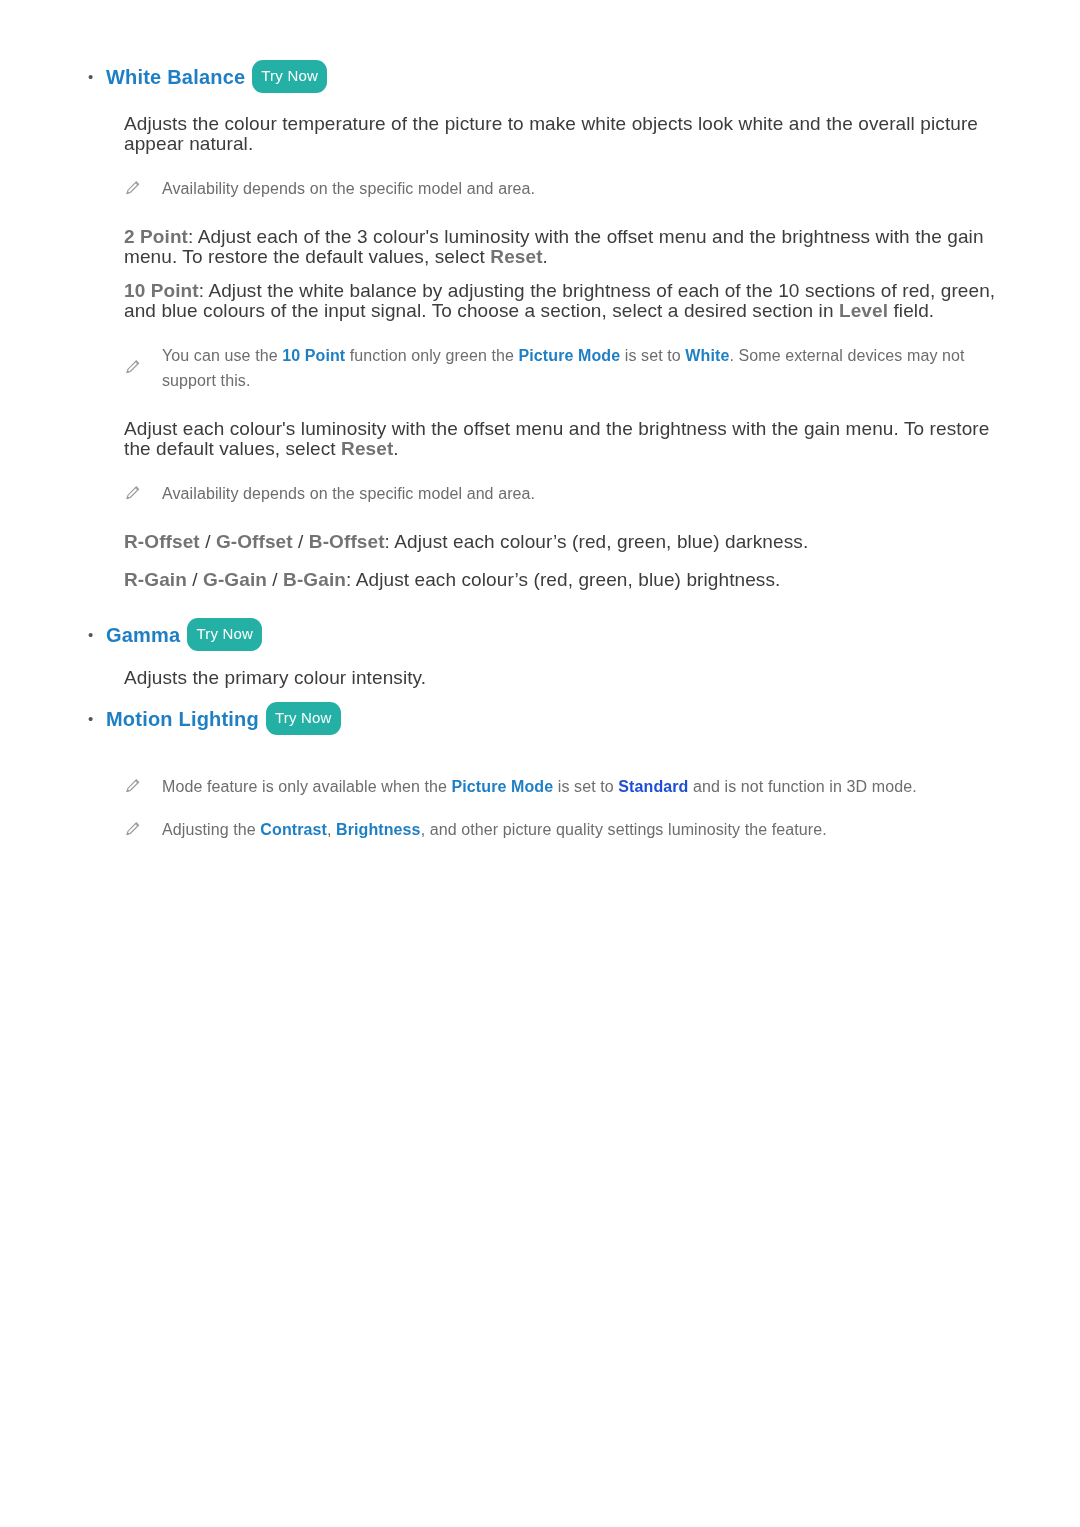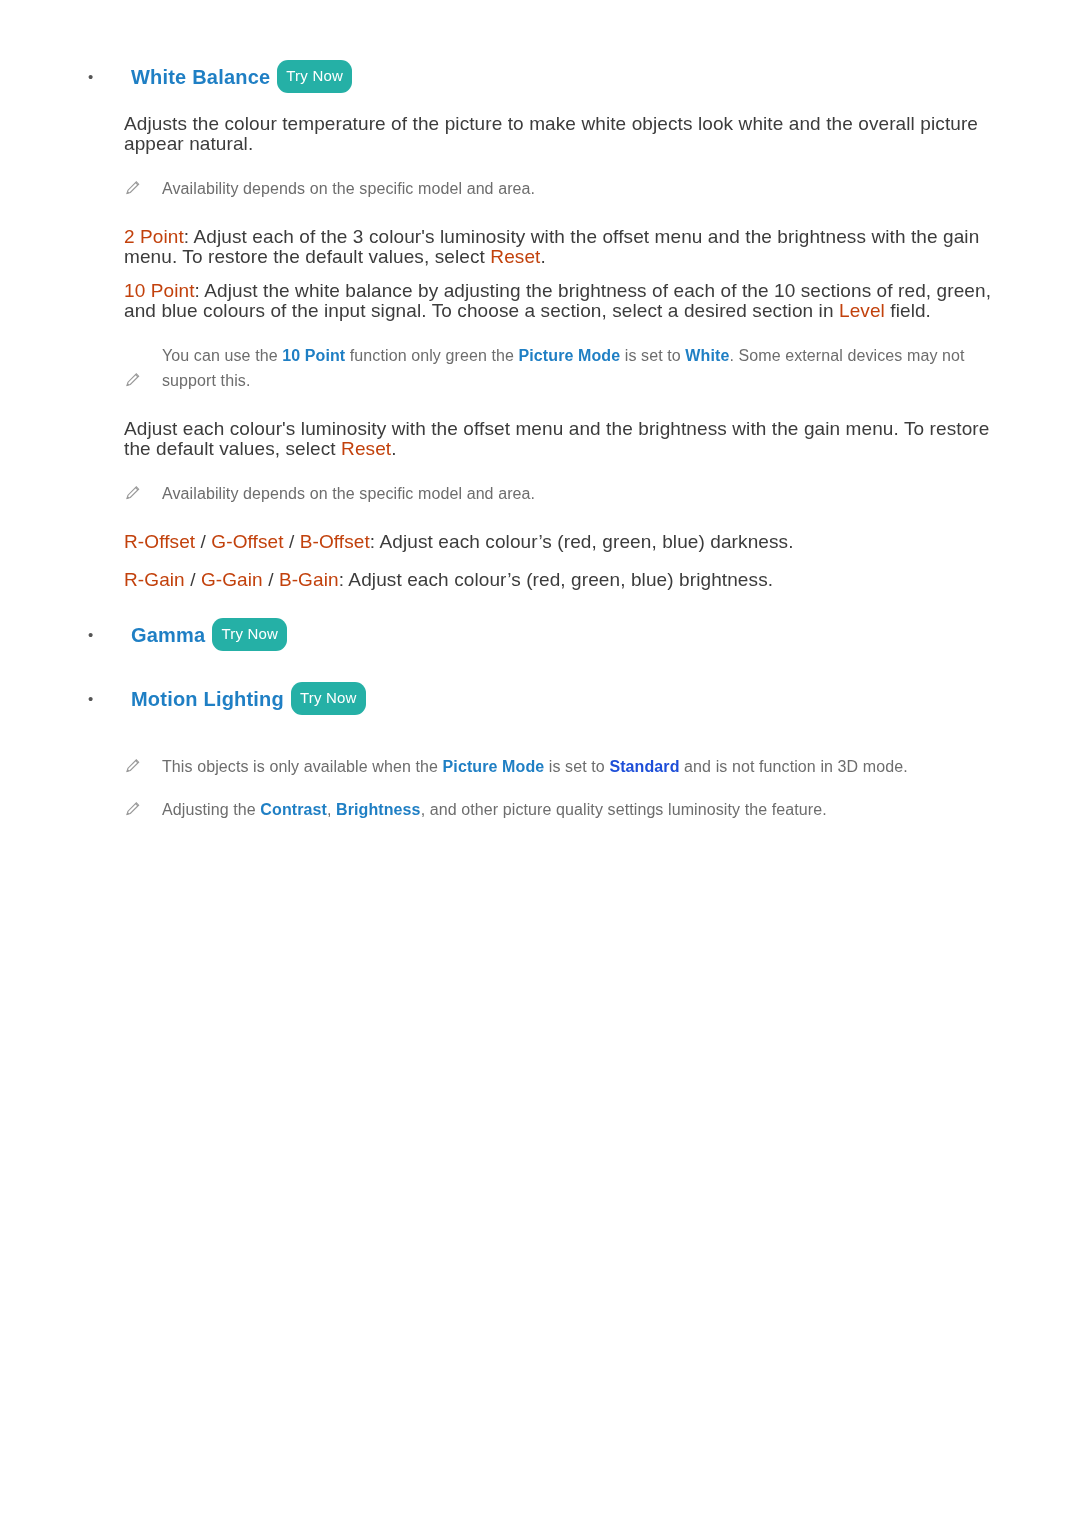--- a/index.html
+++ b/index.html
@@ -37,21 +37,20 @@
     font-size: 15px;
     line-height: 30px;
   }
   .heading {
     font-size: 20px;
     font-weight: bold;
     color: #1f7fc4;
     line-height: 30px;
     letter-spacing: 0.2px;
     white-space: nowrap;
-    margin-left: 25px;
   }
   .trynow {
     display: inline-block;
     background: #25b0a6;
     color: #ffffff;
     font-size: 15px;
     font-weight: normal;
     border-radius: 11px;
     padding: 1px 9px 2px 9px;
     margin-left: 7px;
@@ -62,28 +61,28 @@
 
   
   .para {
     margin-left: 124px;
     margin-right: 82px;
     font-size: 19px;
     line-height: 20px;
     color: #3c3c3c;
     letter-spacing: 0.1px;
   }
-  .b-blue { color: #c2410c; font-weight: normal; }
+  .b-blue { color: #737373; font-weight: bold; }
 
   
   .note {
     display: flex;
     margin-left: 124px;
     margin-right: 78px;
-    align-items: flex-end;
+    align-items: center;
   }
   .note-icon {
     flex: 0 0 38px;
     padding-top: 2px;
   }
   .note-text {
     font-size: 16px;
     line-height: 25px;
     color: #6d6d6d;
     letter-spacing: 0.1px;
@@ -172,20 +171,21 @@
 
   <div style="height:30px"></div>
 
   <div class="bullet-row">
     <span class="bullet-dot">•</span>
     <span class="heading"><span>Gamma</span><span class="trynow">Try Now</span></span>
   </div>
 
   <div class="sp14"></div>
 
+  <div class="para">Adjusts the primary colour intensity.</div>
 
   <div style="height:16px"></div>
 
   <div class="bullet-row">
     <span class="bullet-dot">•</span>
     <span class="heading"><span>Motion Lighting</span><span class="trynow">Try Now</span></span>
   </div>
 
   <div class="sp14"></div>
 
@@ -193,21 +193,21 @@
   <div class="sp22"></div>
 
   <div class="note">
     <span class="note-icon">
       <svg width="18" height="18" viewBox="0 0 18 18">
           <path d="M3 14.4 L4 11.2 L12.3 2.9 L14.6 5.2 L6.3 13.5 Z" fill="none" stroke="#9a9a9a" stroke-width="1.2"></path>
           <path d="M11.6 3.7 L13.8 5.9" stroke="#9a9a9a" stroke-width="1.1"></path>
           <path d="M3 14.4 L5.2 13.2" stroke="#9a9a9a" stroke-width="1.1"></path>
         </svg>
     </span>
-    <span class="note-text"><span>This objects is only available when the </span><span class="n-blue">Picture Mode</span><span> is set to </span><span class="n-dark">Standard</span><span> and is not function in 3D mode.</span></span>
+    <span class="note-text"><span>Mode feature is only available when the </span><span class="n-blue">Picture Mode</span><span> is set to </span><span class="n-dark">Standard</span><span> and is not function in 3D mode.</span></span>
   </div>
 
   <div class="sp18"></div>
 
   <div class="note">
     <span class="note-icon">
       <svg width="18" height="18" viewBox="0 0 18 18">
           <path d="M3 14.4 L4 11.2 L12.3 2.9 L14.6 5.2 L6.3 13.5 Z" fill="none" stroke="#9a9a9a" stroke-width="1.2"></path>
           <path d="M11.6 3.7 L13.8 5.9" stroke="#9a9a9a" stroke-width="1.1"></path>
           <path d="M3 14.4 L5.2 13.2" stroke="#9a9a9a" stroke-width="1.1"></path>

